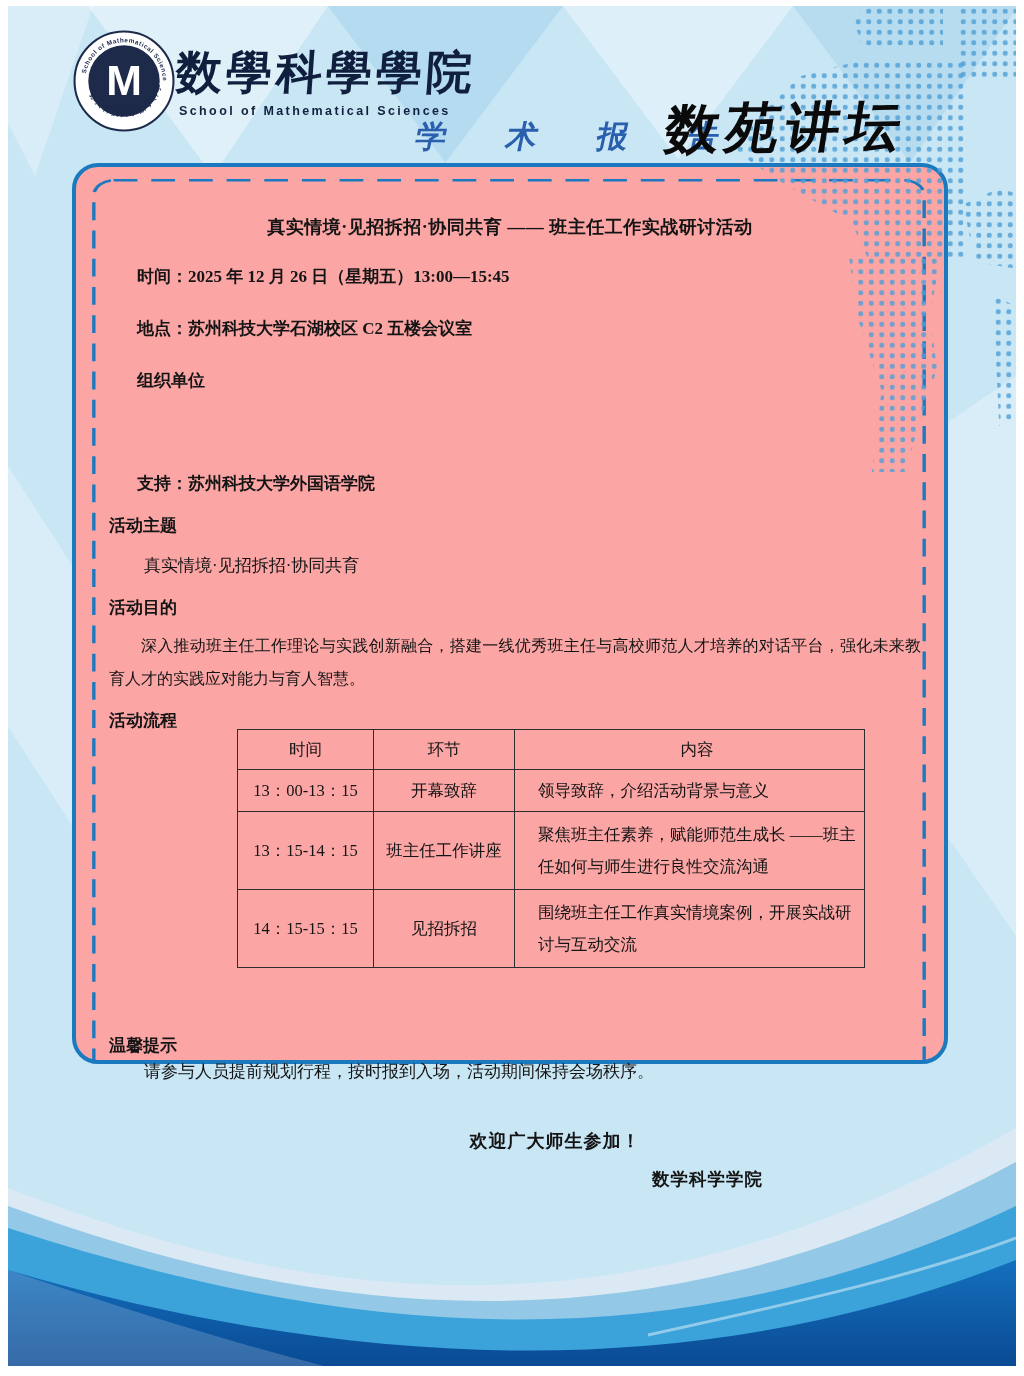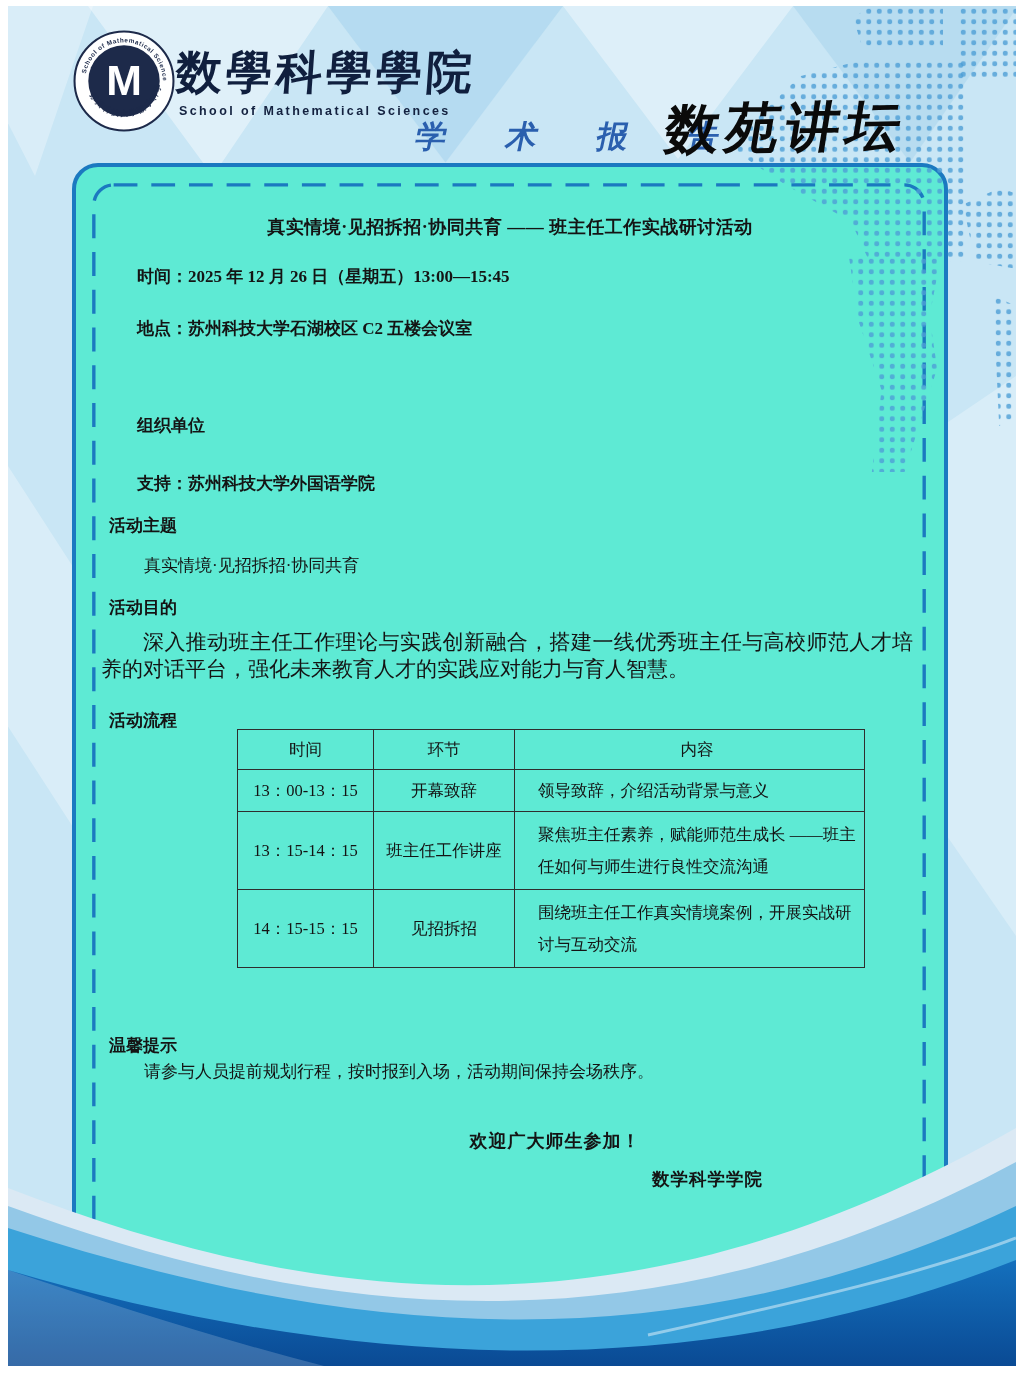--- a/index.html
+++ b/index.html
@@ -18,33 +18,33 @@
   .ray-4{left:785px;width:225px;background:rgba(150,202,233,.34);clip-path:polygon(0 0,100% 0,52% 92%);}
   .ray-0{left:-60px;width:145px;background:rgba(255,255,255,.30);clip-path:polygon(0 0,100% 0,60% 100%);}
 
   
   .shard{position:absolute;pointer-events:none;}
   .shard-right{left:892px;top:370px;width:116px;height:560px;background:rgba(255,255,255,.28);clip-path:polygon(0 14%,100% 0,100% 100%,0 70%);}
   .shard-left{left:0;top:460px;width:64px;height:620px;background:rgba(255,255,255,.30);clip-path:polygon(0 0,100% 16%,100% 58%,0 42%);}
 
   
   .content-box{
-    position:absolute;left:64px;top:157px;width:876px;height:1203px;box-sizing:border-box;
-    background:#5eead4;border:4px solid #1b79c0;border-radius:26px;z-index:2;
+    position:absolute;left:64px;top:157px;width:876px;height:901px;box-sizing:border-box;
+    background:#fca5a5;border:4px solid #1b79c0;border-radius:26px;z-index:2;
   }
   .dash-rect{position:absolute;left:0;top:0;width:100%;height:100%;pointer-events:none;}
   .abs{position:absolute;}
   .box-title{left:0;top:48px;width:100%;text-align:center;font-weight:bold;font-size:18px;letter-spacing:.5px;}
   .info-line{left:61px;font-weight:bold;font-size:17px;white-space:nowrap;}
-  .il-0{top:98px;} .il-1{top:150px;} .il-2{top:202px;margin-top:45px;} .il-3{top:253px;} .il-4{top:305px;}
+  .il-0{top:98px;} .il-1{top:150px;} .il-2{top:202px;} .il-3{top:253px;} .il-4{top:305px;}
   .sec-h{left:33px;font-weight:bold;font-size:17px;}
   .h-theme{top:347px;} .h-purpose{top:429px;} .h-flow{top:542px;} .h-notice{top:855px;margin-top:12px;}
   .sec-t{left:68px;font-size:17px;}
   .t-theme{top:387px;} .t-notice{top:893px;}
-  .purpose-p{left:25px;top:462px;width:812px;font-size:21px;line-height:27px;text-indent:2em;text-align:justify;}
+  .purpose-p{left:33px;top:462px;width:812px;font-size:16px;line-height:33px;text-indent:2em;text-align:justify;}
   .schedule{left:161px;top:562px;border-collapse:collapse;table-layout:fixed;font-size:16.5px;}
   .schedule td,.schedule th{border:1px solid #2e2e2e;font-weight:normal;padding:2px 6px;line-height:32px;}
   .schedule .c-time{width:123px;text-align:center;}
   .schedule .c-step{width:128px;text-align:center;}
   .schedule .c-desc{width:318px;text-align:left;padding-left:23px;padding-right:8px;}
   .schedule .hrow{height:40px;} .r-s{height:42px;} .r-m{height:78px;}
   .welcome{left:45px;top:962px;width:100%;text-align:center;font-weight:bold;font-size:18px;letter-spacing:1px;}
   .signature{left:576px;top:1000px;font-weight:bold;font-size:17.5px;letter-spacing:1px;}
 
   

